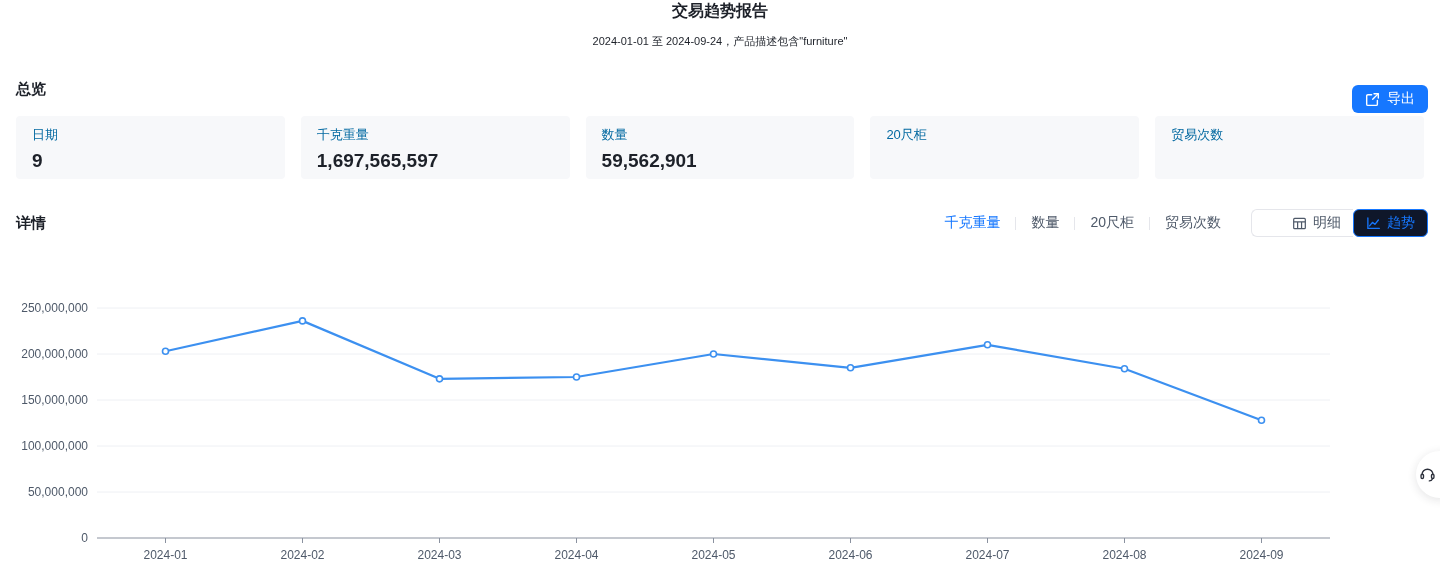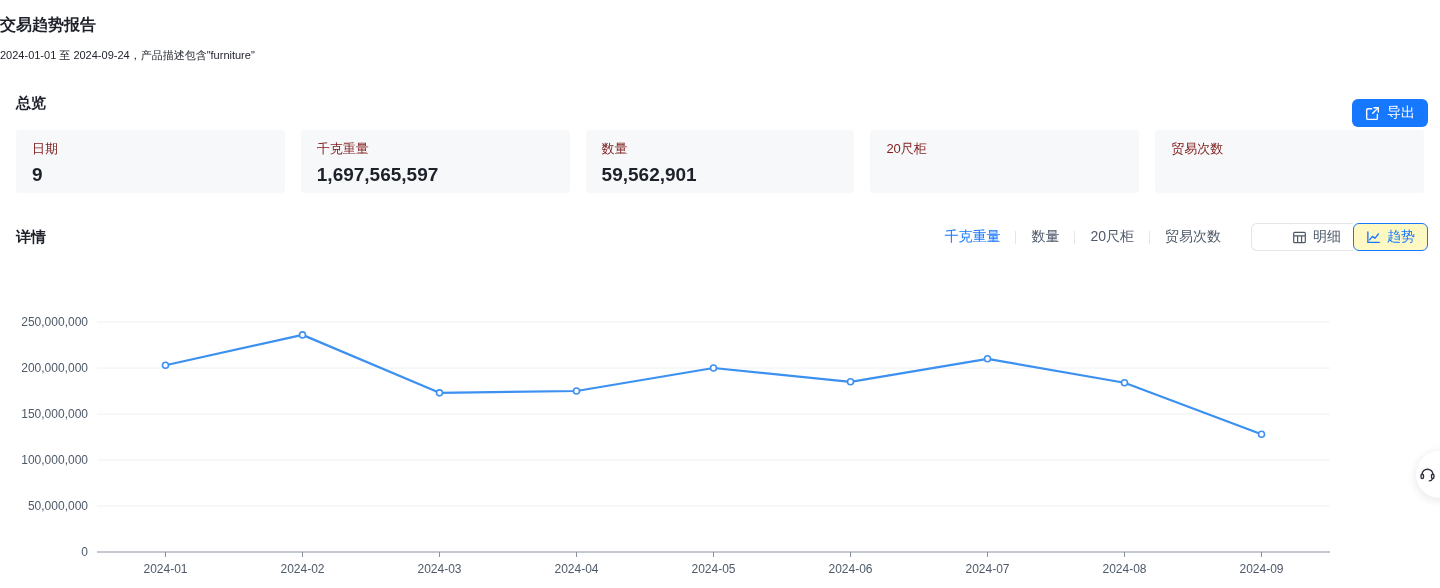--- a/index.html
+++ b/index.html
@@ -6,21 +6,21 @@
   html, body { margin: 0; padding: 0; }
   body {
     width: 1440px; height: 588px;
     background: #ffffff;
     color: #1d2129;
     font-family: "Liberation Sans", sans-serif;
     overflow: hidden;
     position: relative;
   }
   
-  .report-header { padding-top: 14px; text-align: left; }
+  .report-header { padding-top: 0; text-align: center; }
   .report-title { font-size: 16px; font-weight: 700; line-height: 22px; color: #1d2129; }
   .report-subtitle { font-size: 11px; line-height: 21px; margin-top: 9px; color: #1d2129; }
 
   
   .overview-row {
     margin-top: 22px; padding: 0 12px 0 16px;
     display: flex; align-items: center; justify-content: space-between;
     height: 30px;
   }
   .section-heading { font-size: 15px; font-weight: 700; color: #1d2129; }
@@ -34,21 +34,21 @@
     margin-top: 20px;
   }
   .export-btn svg { display: block; }
 
   
   .cards-row { display: flex; gap: 16px; padding: 0 16px; margin-top: 12px; }
   .stat-card {
     flex: 1; background: #f7f8fa; border-radius: 4px;
     padding: 11px 16px 12px; height: 63px;
   }
-  .stat-card-label { font-size: 13px; color: #7f1d1d; line-height: 16px; }
+  .stat-card-label { font-size: 13px; color: #0369a1; line-height: 16px; }
   .stat-card-value { font-size: 19px; font-weight: 700; color: #1d2129; margin-top: 6px; line-height: 24px; }
 
   
   .details-row {
     margin-top: 29px; padding: 0 12px 0 16px;
     display: flex; align-items: center; justify-content: space-between;
     height: 30px;
   }
   .details-controls { display: flex; align-items: center; }
   .metric-tabs { display: flex; align-items: center; margin-right: 30px; }
@@ -61,21 +61,21 @@
   .view-toggle { display: flex; align-items: center; }
   .toggle-btn {
     display: inline-flex; align-items: center; gap: 6px;
     height: 28px; padding: 0 12px; font-size: 14px; font-family: inherit;
     background: #ffffff; color: #4e5969;
     border: 1px solid #e5e6eb; cursor: pointer;
   }
   .toggle-btn.left { border-radius: 6px 0 0 6px; border-right: none; padding-left: 40px; }
   .toggle-btn.right { border-radius: 6px; }
   .toggle-btn.active {
-    background: #fef9c3; color: #1677ff; border: 1px solid #1677ff;
+    background: #0f172a; color: #1677ff; border: 1px solid #1677ff;
   }
   .toggle-btn svg { display: block; }
 
   
   .chart-wrap { position: relative; margin-top: 4px; width: 1440px; height: 346px; }
   .chart-wrap svg { display: block; }
 
   
   .support-fab {
     position: absolute; top: 451px; right: -23px;

